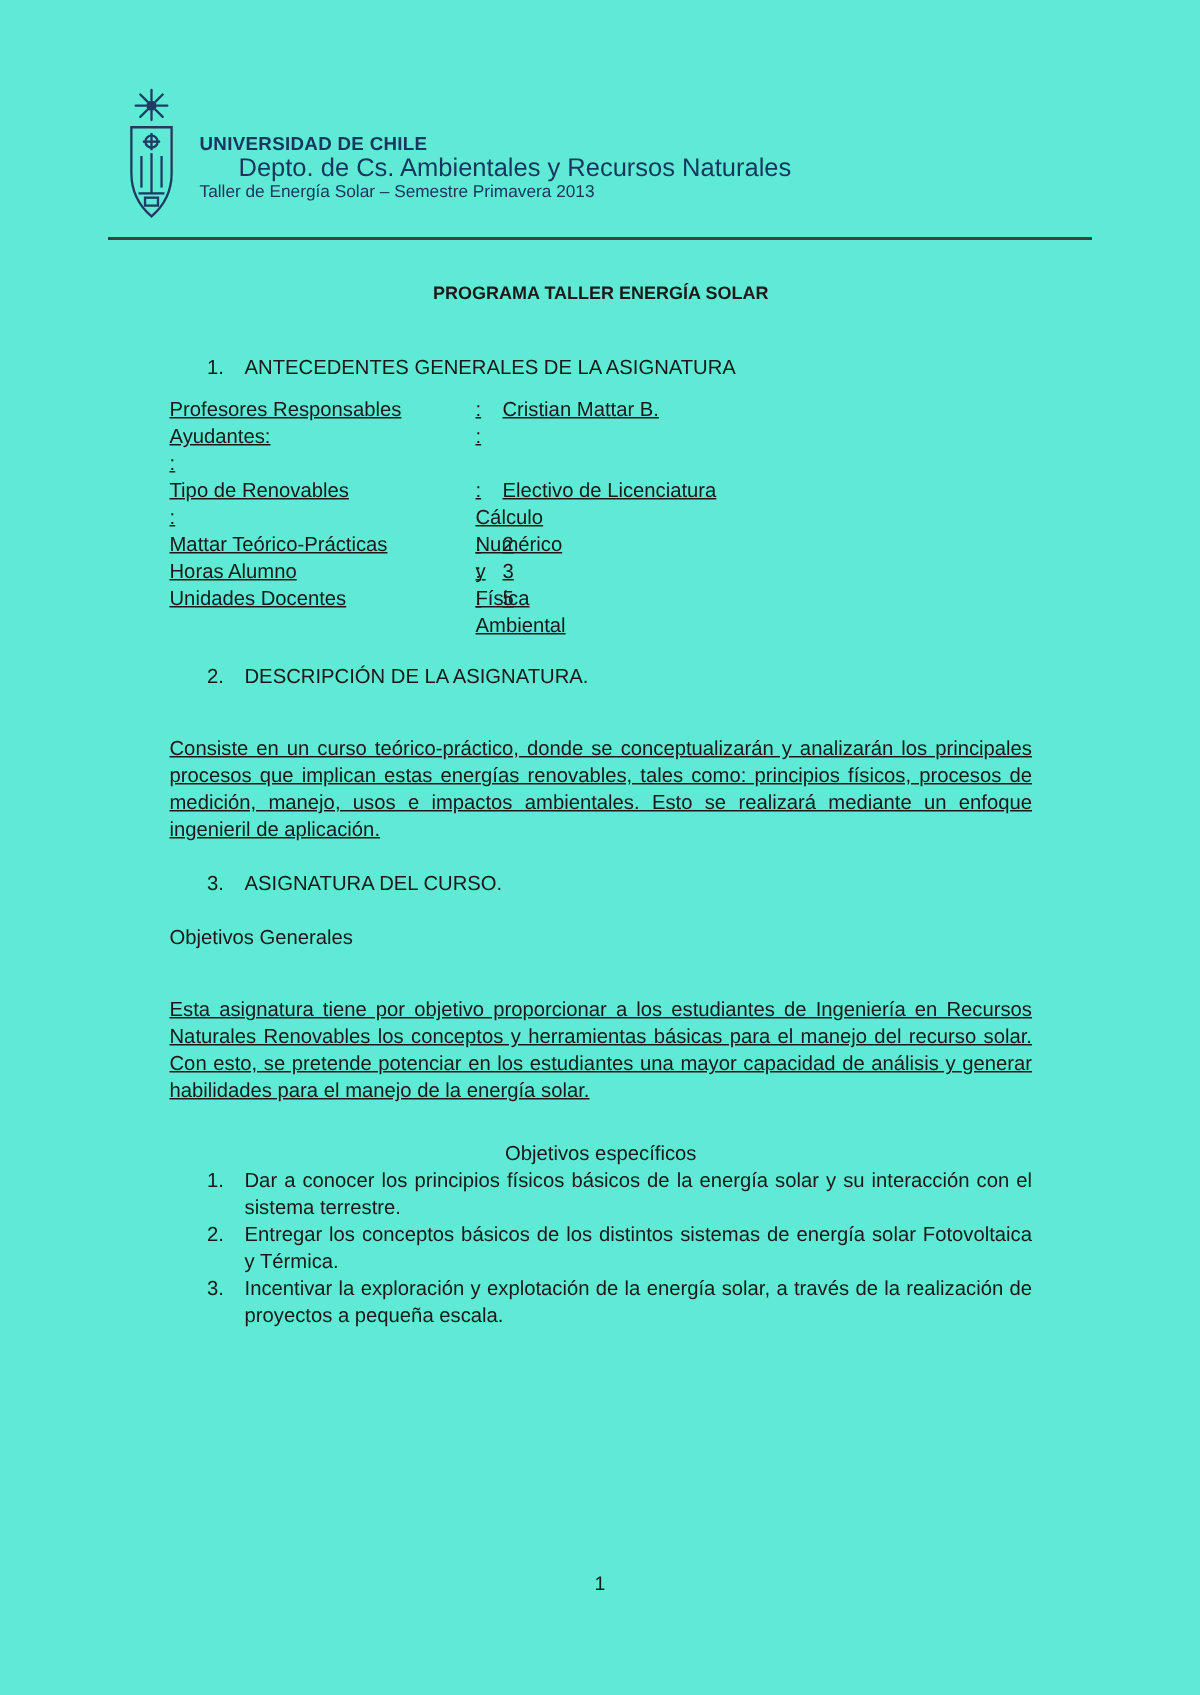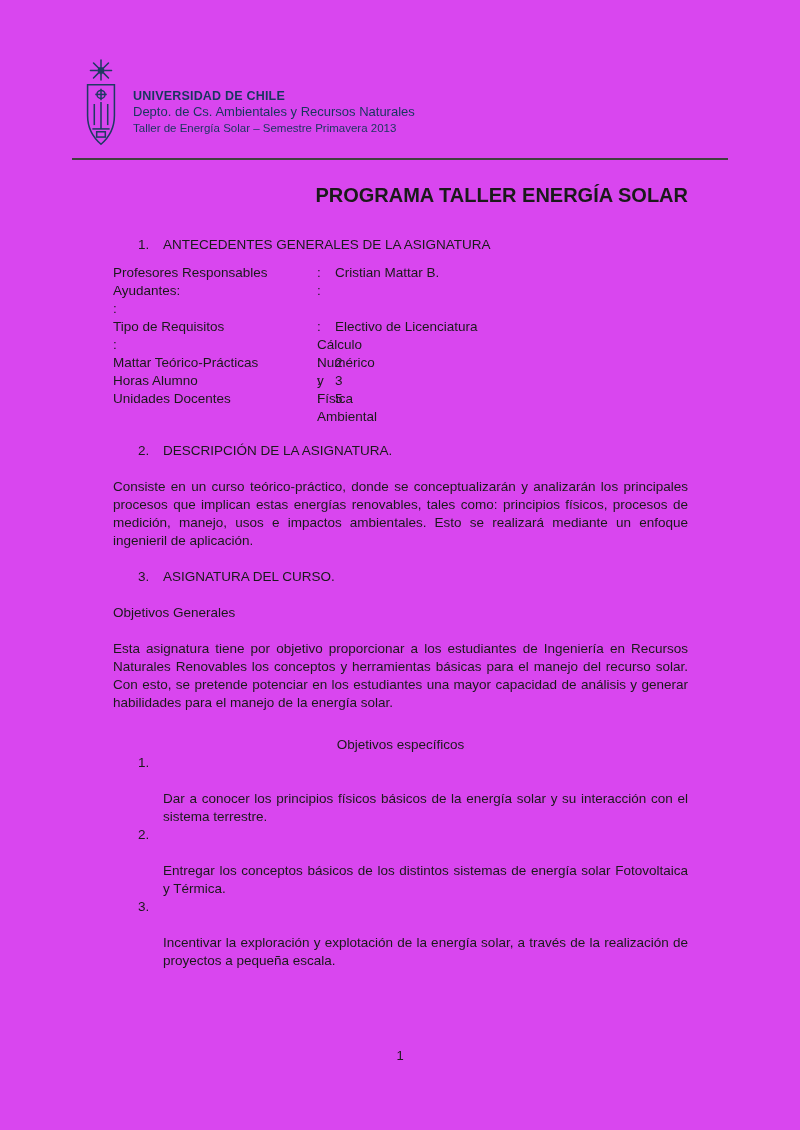--- a/index.html
+++ b/index.html
@@ -1,62 +1,62 @@
 <!DOCTYPE html>
 <html><head>
 <meta charset="utf-8">
 <style>
   html, body { margin: 0; padding: 0; background: #ffffff; }
   .page {
     position: relative;
     width: 800px;
     height: 1130px;
-    background: #d946ef;
+    background: #5eead4;
     font-family: "Liberation Sans", sans-serif;
     color: #1a1a1a;
     overflow: hidden;
   }
 
   
   .header { position: absolute; top: 56px; left: 78px; display: flex; }
   .crest { width: 46px; height: 96px; flex: 0 0 auto; }
   .header-text { margin-left: 9px; margin-top: 32px; }
   .header-text .uni {
     font-size: 12.5px; font-weight: bold; color: #17365d; letter-spacing: .2px;
     line-height: 16px;
   }
-  .header-text .dept { font-size: 13px; color: #17365d; line-height: 16px; }
+  .header-text .dept { font-size: 17px; color: #17365d; line-height: 16px; margin-left: 26px; }
   .header-text .course { font-size: 11.5px; color: #17365d; line-height: 16px; }
 
   .rule {
     position: absolute; top: 158px; left: 72px; right: 72px;
     border-top: 2px solid #404040;
   }
 
   
   .content { position: absolute; top: 186px; left: 113px; width: 575px; font-size: 13.5px; line-height: 18px; }
 
-  .doc-title { text-align: right; font-weight: bold; font-size: 20px; }
+  .doc-title { text-align: center; font-weight: bold; font-size: 12px; }
 
   .sec-heading { display: flex; margin-left: 25px; }
   .sec-heading.h1 { margin-top: 32px; }
   .sec-heading.h2 { margin-top: 34px; }
   .sec-heading.h3 { margin-top: 18px; }
   .sec-num { width: 25px; flex: 0 0 auto; }
 
   .info-table { margin-top: 10px; }
-  .info-row { display: grid; grid-template-columns: 204px 18px 1fr; height: 18px; }
+  .info-row { display: grid; grid-template-columns: 204px 18px 1fr; height: 18px; text-decoration: underline; }
 
-  .para { margin-top: 18px; text-align: justify; }
+  .para { margin-top: 30px; text-align: justify; text-decoration: underline; }
   .sub-title { margin-top: 18px; }
   .sub-title.specific { margin-top: 24px; text-align: center; }
 
   .obj-list { }
   .obj-item { display: grid; grid-template-columns: 25px 1fr; margin-left: 25px; }
-  .obj-text { text-align: justify; margin-top: 36px; }
+  .obj-text { text-align: justify; }
 
   
   .page-number {
     position: absolute; top: 1048px; left: 0; right: 0;
     text-align: center; font-size: 13px; color: #1a1a1a;
   }
 </style>
 </head>
 <body>
 
@@ -116,21 +116,21 @@
       </div>
       <div class="info-row">
         <span>Ayudantes:</span>
         <span>:</span>
         <span></span>
       </div>
       <div class="info-row">
         <span>:</span>
       </div>
       <div class="info-row">
-        <span>Tipo de Requisitos</span>
+        <span>Tipo de Renovables</span>
         <span>:</span>
         <span>Electivo de Licenciatura</span>
       </div>
       <div class="info-row">
         <span>:</span>
         <span>Cálculo Numérico  y Física Ambiental</span>
       </div>
       <div class="info-row">
         <span>Mattar Teórico-Prácticas</span>
         <span>:</span>

